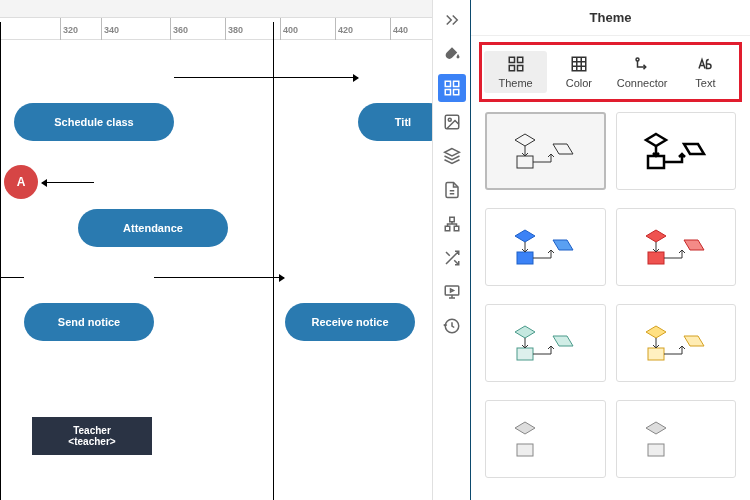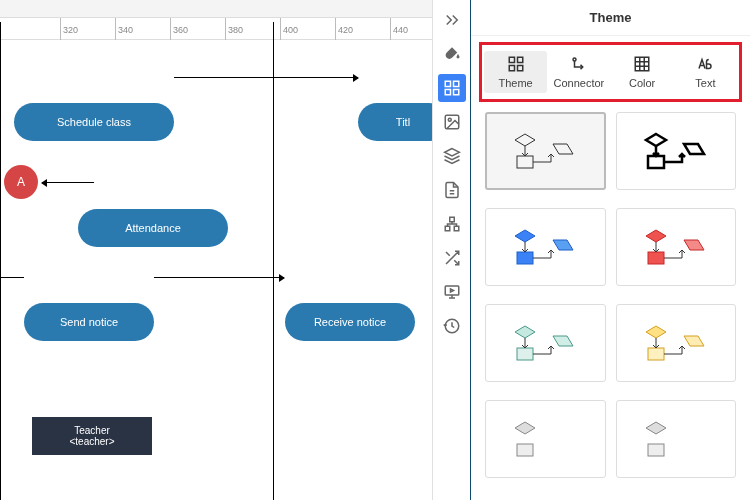--- a/index.html
+++ b/index.html
@@ -1,19 +1,19 @@
 <!DOCTYPE html>
 <html><head>
 <meta charset="utf-8">
 <style>
 * { box-sizing: border-box; margin: 0; padding: 0; }
 body { font-family: Arial, sans-serif; background: #fff; width: 750px; height: 500px; overflow: hidden; position: relative; }
 
 .app { display: flex; height: 100%; }
-.canvas-area { flex: 1; position: relative; background: #fff; overflow: hidden; }
+.canvas-area { flex: 1; position: relative; background: #fff; overflow: hidden; font-weight: bold; }
 
 .ruler { height: 22px; background: #fff; border-bottom: 1px solid #ddd; position: relative; font-size: 9px; color: #888; }
 .ruler-mark { position: absolute; top: 0; height: 22px; border-left: 1px solid #bbb; padding-left: 2px; line-height: 24px; }
 
 .swimlane-divider { position: absolute; top: 22px; bottom: 0; width: 1px; background: #000; }
 
 .shape-rounded { position: absolute; background: #2a7ab0; color: #fff; font-size: 11px; display: flex; align-items: center; justify-content: center; border-radius: 20px; height: 38px; padding: 0 20px; white-space: nowrap; margin-top: 45px; }
 
 .shape-circle { position: absolute; width: 34px; height: 34px; background: #d64545; border-radius: 50%; display: flex; align-items: center; justify-content: center; color: #fff; font-size: 12px; }
 
@@ -45,21 +45,21 @@
 .topbar-edge { height: 18px; background: #f4f4f4; border-bottom: 1px solid #ddd; }
 </style>
 </head>
 <body>
 
 <div class="app">
   <div class="canvas-area">
     <div class="topbar-edge"></div>
     <div class="ruler">
       <div class="ruler-mark" style="left:60px">320</div>
-      <div class="ruler-mark" style="left:115px">340</div>
+      <div class="ruler-mark" style="left:101px">340</div>
       <div class="ruler-mark" style="left:170px">360</div>
       <div class="ruler-mark" style="left:225px">380</div>
       <div class="ruler-mark" style="left:280px">400</div>
       <div class="ruler-mark" style="left:335px">420</div>
       <div class="ruler-mark" style="left:390px">440</div>
 
     </div>
 
     <div class="swimlane-divider" style="left:0px"></div>
     <div class="swimlane-divider" style="left:273px"></div>
@@ -156,32 +156,32 @@
         <svg viewBox="0 0 24 24" fill="none" stroke="#333" stroke-width="2">
             <rect x="3" y="3" width="7" height="7"></rect>
             <rect x="14" y="3" width="7" height="7"></rect>
             <rect x="3" y="14" width="7" height="7"></rect>
             <rect x="14" y="14" width="7" height="7"></rect>
           </svg>
         <span>Theme</span>
       </div>
       <div class="panel-tab">
         <svg viewBox="0 0 24 24" fill="none" stroke="#333" stroke-width="2">
+            <rect x="3" y="3" width="18" height="18"></rect>
+            <path d="M3 9h18M3 15h18M9 3v18M15 3v18"></path>
+          </svg>
+        <span>Color</span>
+      </div>
+      <div class="panel-tab">
+        <svg viewBox="0 0 24 24" fill="none" stroke="#333" stroke-width="2">
             <circle cx="6" cy="6" r="2"></circle>
             <path d="M6 8v8h10"></path>
             <path d="M14 13l3 3-3 3"></path>
           </svg>
         <span>Connector</span>
-      </div>
-      <div class="panel-tab">
-        <svg viewBox="0 0 24 24" fill="none" stroke="#333" stroke-width="2">
-            <rect x="3" y="3" width="18" height="18"></rect>
-            <path d="M3 9h18M3 15h18M9 3v18M15 3v18"></path>
-          </svg>
-        <span>Color</span>
       </div>
       <div class="panel-tab">
         <svg viewBox="0 0 24 24" fill="none" stroke="#333" stroke-width="2">
             <path d="M4 18L8 6l4 12M5.5 14h5M14 12h3a3 3 0 010 6h-3v-6zm0 0V9a3 3 0 013-3"></path>
           </svg>
         <span>Text</span>
       </div>
     </div>
 
     <div class="theme-grid">

